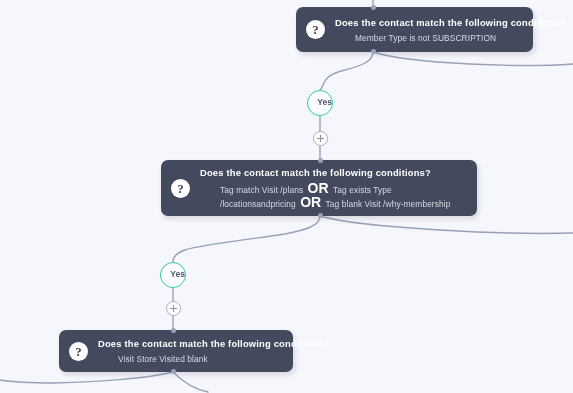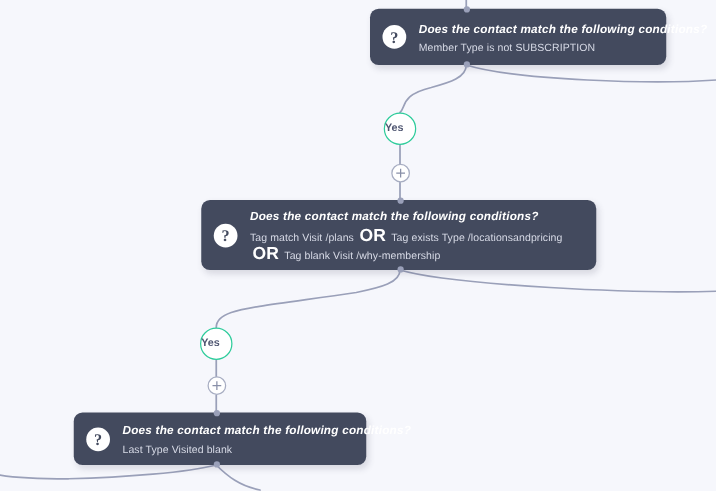--- a/index.html
+++ b/index.html
@@ -58,28 +58,28 @@
     flex: 1 1 auto;
     min-width: 0;
   }
   .node-title {
     color: #ffffff;
     font-size: 9.4px;
     font-weight: bold;
     line-height: 13px;
     letter-spacing: 0.02em;
     white-space: nowrap;
-    font-style: italic;
   }
   .node-sub {
     color: #d7dae6;
     font-size: 8.4px;
     line-height: 12px;
     margin-top: 3px;
     letter-spacing: 0.01em;
+    margin-left: 20px;
   }
   .node-sub .op {
     font-weight: bold;
     color: #ffffff;
     font-size: 14px;
     padding: 0 2px;
   }
 
   
   .anchor {
@@ -96,21 +96,21 @@
     width: 26px;
     height: 26px;
     border-radius: 50%;
     background: #ffffff;
     border: 1.6px solid #2ecc9b;
     box-sizing: border-box;
     color: #4d5470;
     font-size: 8.6px;
     font-weight: bold;
     line-height: 23px;
-    text-align: left;
+    text-align: right;
   }
 
   
   .plus-btn {
     position: absolute;
     width: 15px;
     height: 15px;
     border-radius: 50%;
     background: #ffffff;
     border: 1px solid #a7adc2;
@@ -202,19 +202,19 @@
   <div class="anchor" style="left:317.5px; top:158px;"></div>
   <div class="anchor" style="left:317.5px; top:213px;"></div>
 
   <div class="yes-badge" style="left:160px; top:262px;">Yes</div>
   <div class="plus-btn" style="left:165.5px; top:301px;"></div>
 
   <div class="node" id="node-3">
     <div class="node-icon">?</div>
     <div class="node-body">
       <div class="node-title">Does the contact match the following conditions?</div>
-      <div class="node-sub">Last Type Visited blank</div>
+      <div class="node-sub">Visit Store Visited blank</div>
     </div>
   </div>
   <div class="anchor" style="left:170.5px; top:328px;"></div>
   <div class="anchor" style="left:170.5px; top:369px;"></div>
 
 </div>
 
 </body></html>

